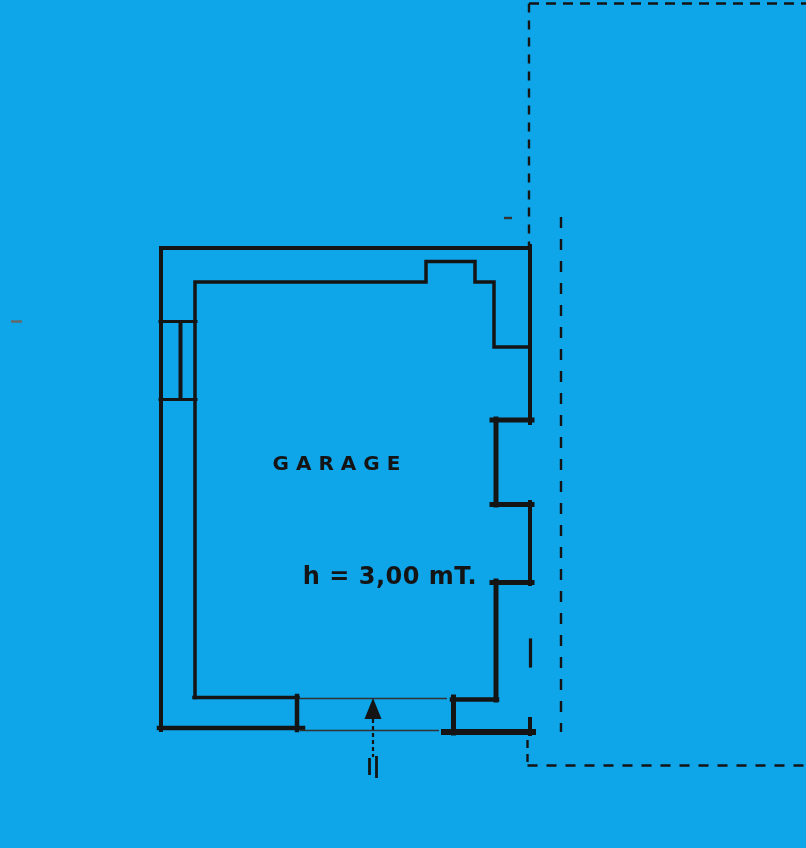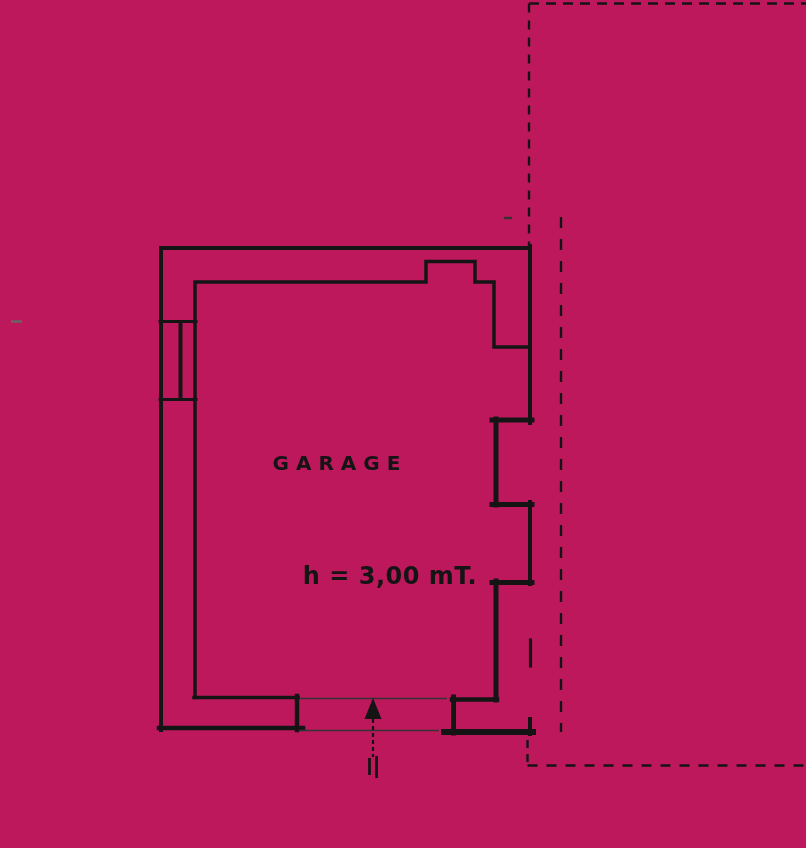--- a/index.html
+++ b/index.html
@@ -5,21 +5,21 @@
   html, body {
     margin: 0;
     padding: 0;
     background: #ffffff;
     font-family: "DejaVu Sans", "Liberation Sans", sans-serif;
   }
   .canvas {
     position: relative;
     width: 806px;
     height: 848px;
-    background: #be185d;
+    background: #0ea5e9;
     overflow: hidden;
     color: var(--ink, #141414);
   }
   svg { display: block; }
   .plan-text {
     font-family: "DejaVu Sans", "Liberation Sans", sans-serif;
     font-weight: 700;
     fill: currentColor;
   }
   .room-label  { font-size: 20px; letter-spacing: 7px; }

